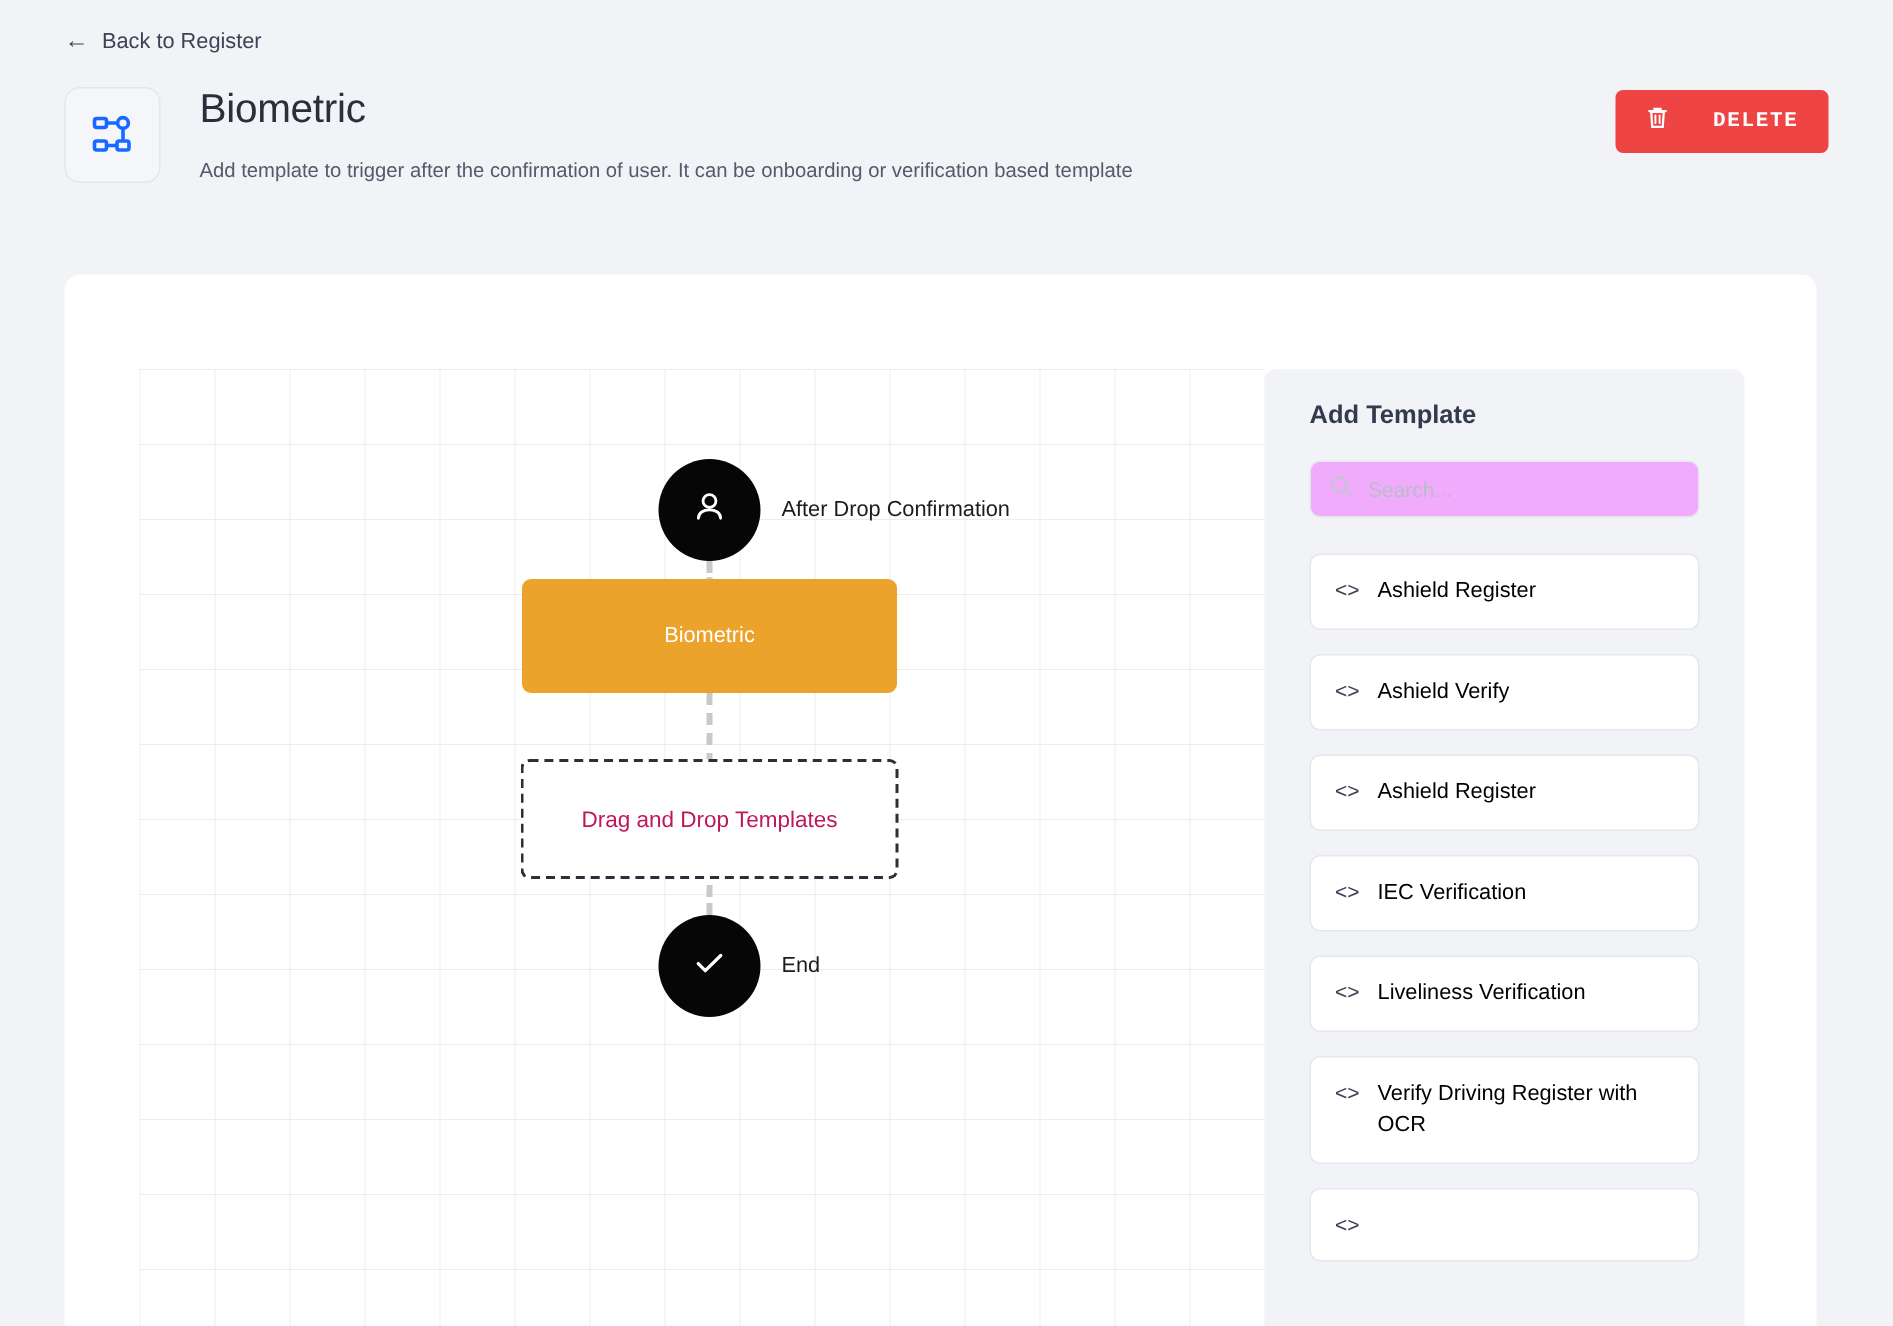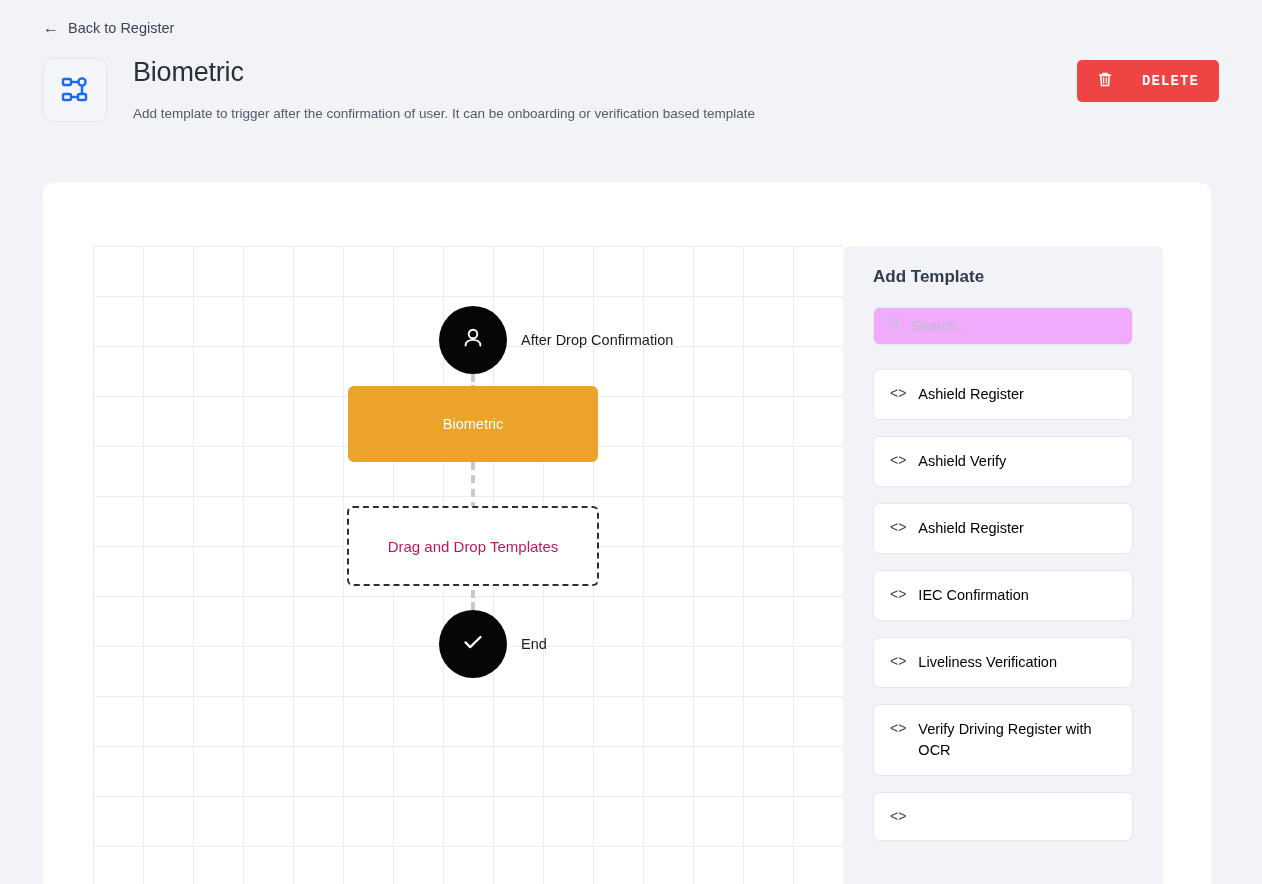--- a/index.html
+++ b/index.html
@@ -340,21 +340,21 @@
       <div class="tpl-item">
         <span class="tpl-icon">&lt;&gt;</span>
         <span class="tpl-label">Ashield Verify</span>
       </div>
       <div class="tpl-item">
         <span class="tpl-icon">&lt;&gt;</span>
         <span class="tpl-label">Ashield Register</span>
       </div>
       <div class="tpl-item">
         <span class="tpl-icon">&lt;&gt;</span>
-        <span class="tpl-label">IEC Confirmation</span>
+        <span class="tpl-label">IEC Verification</span>
       </div>
       <div class="tpl-item">
         <span class="tpl-icon">&lt;&gt;</span>
         <span class="tpl-label">Liveliness Verification</span>
       </div>
       <div class="tpl-item tall">
         <span class="tpl-icon">&lt;&gt;</span>
         <span class="tpl-label">Verify Driving Register with OCR</span>
       </div>
       <div class="tpl-item">

